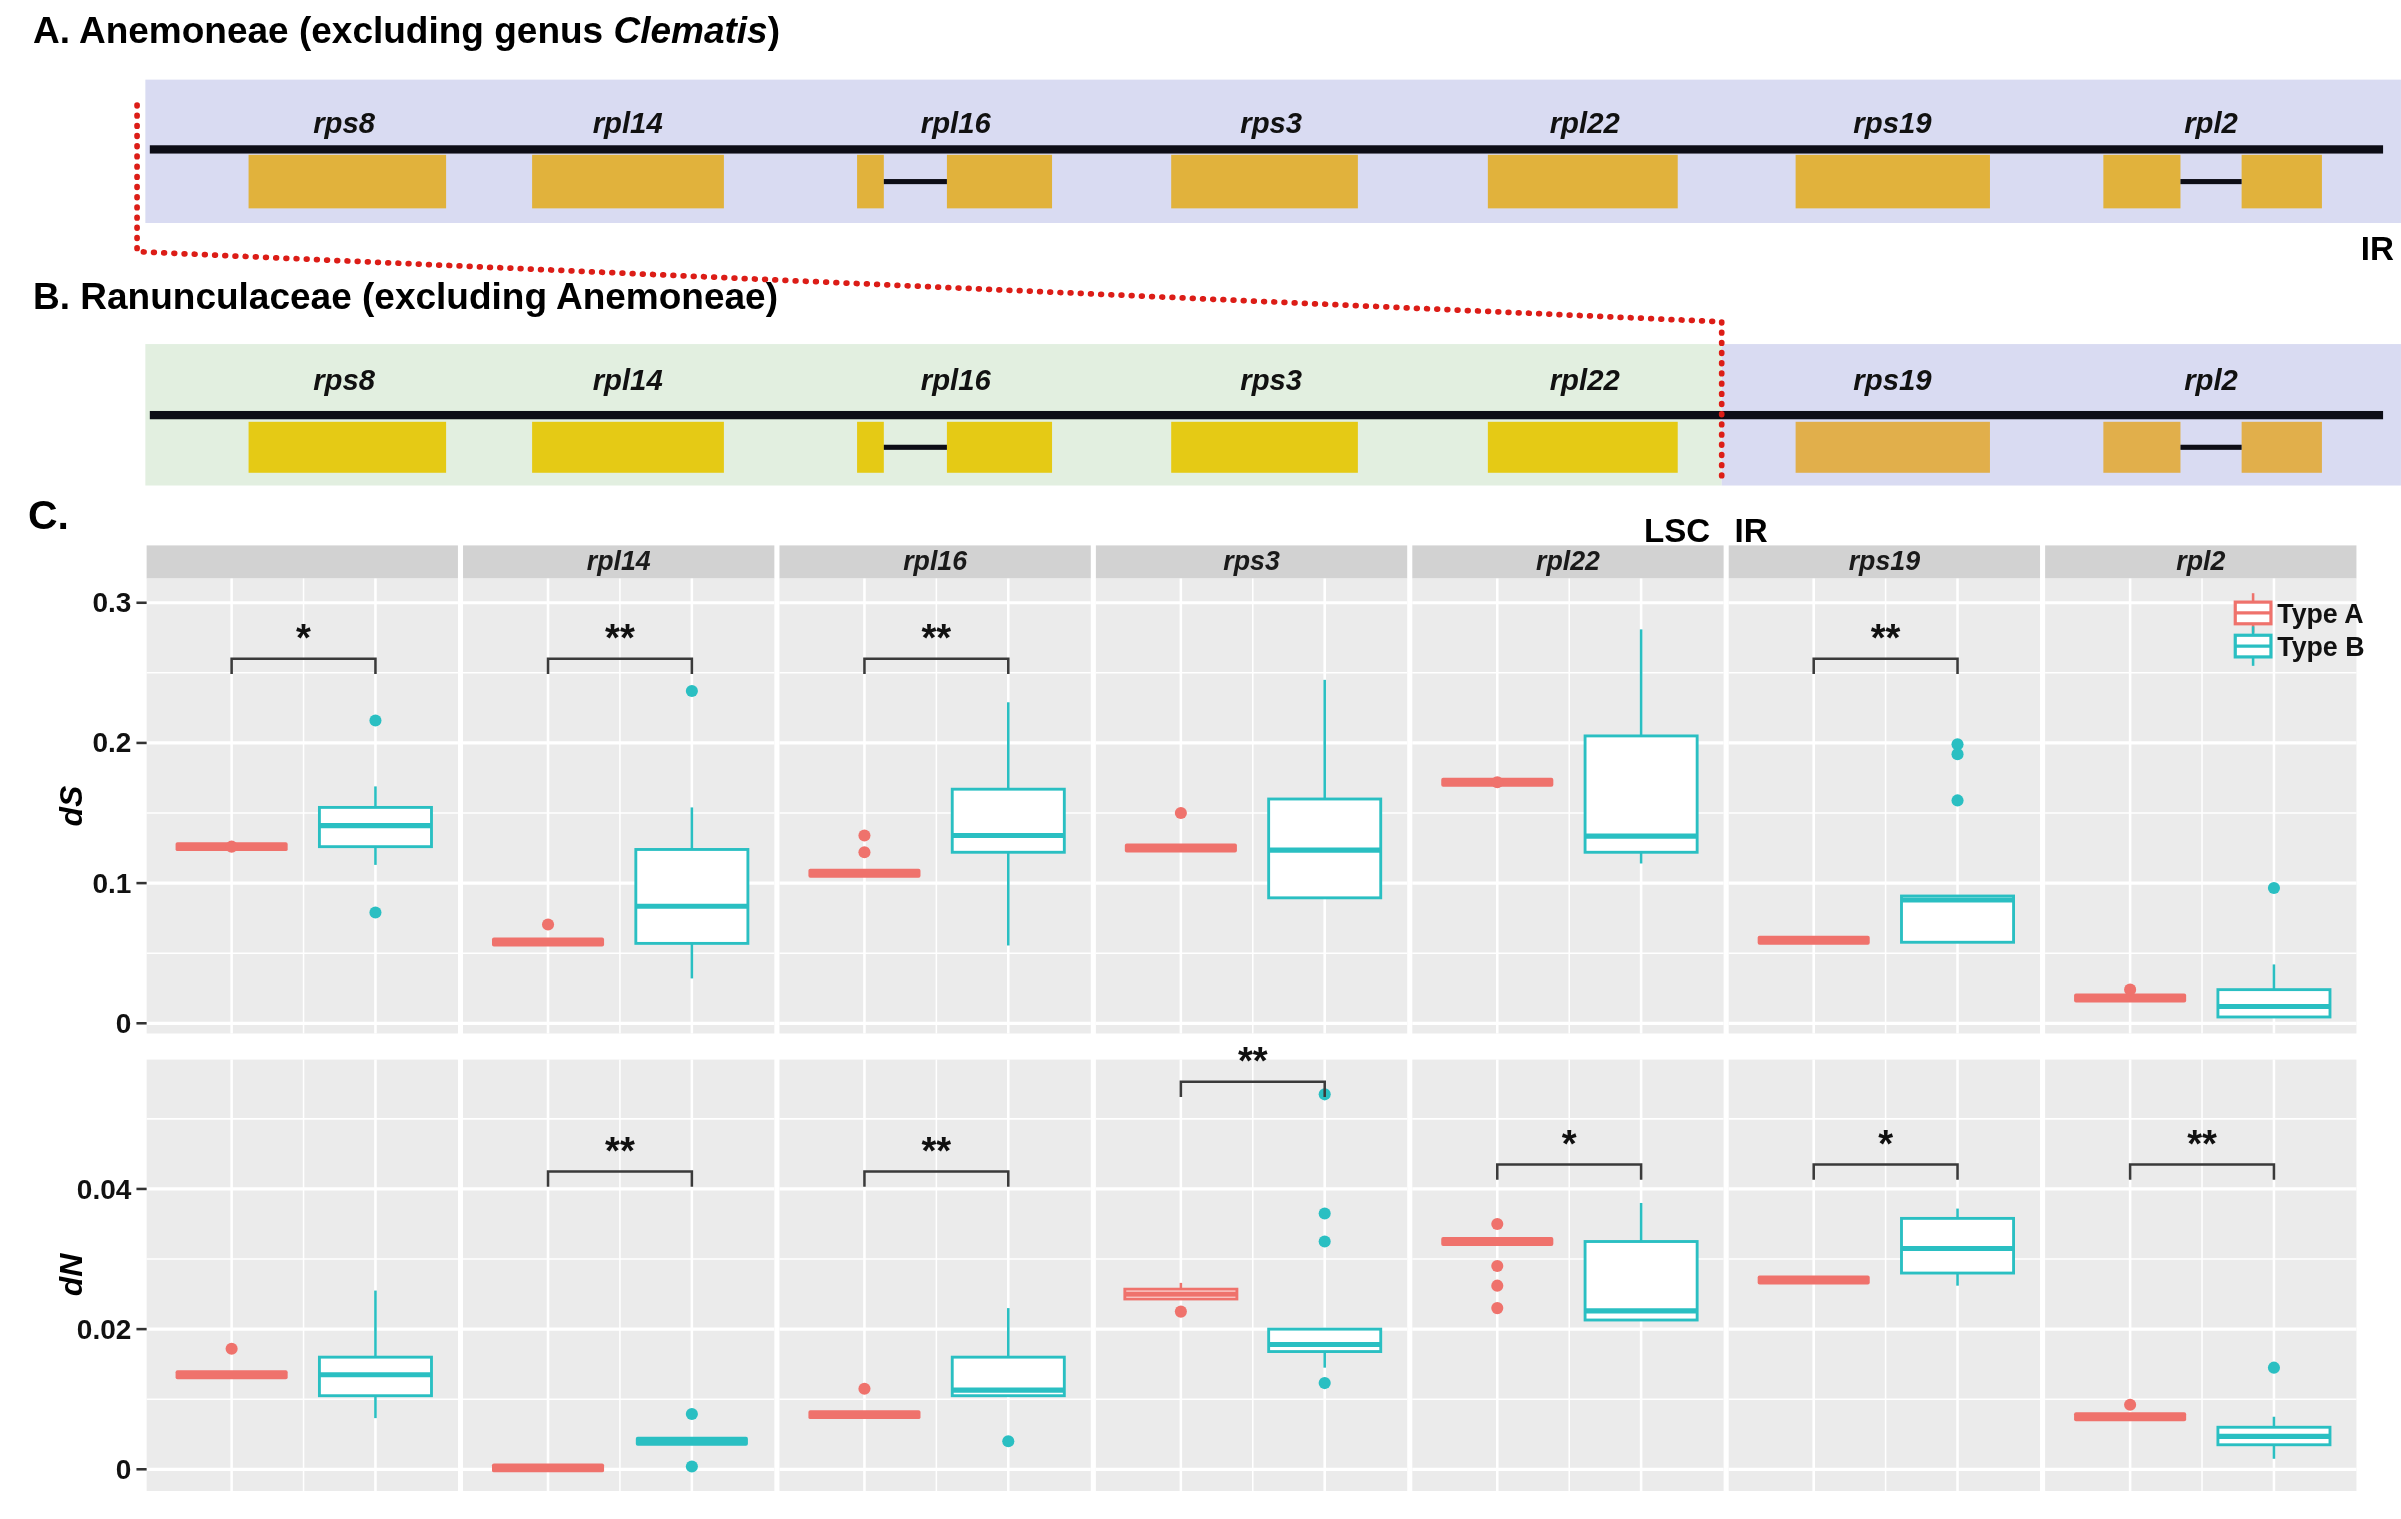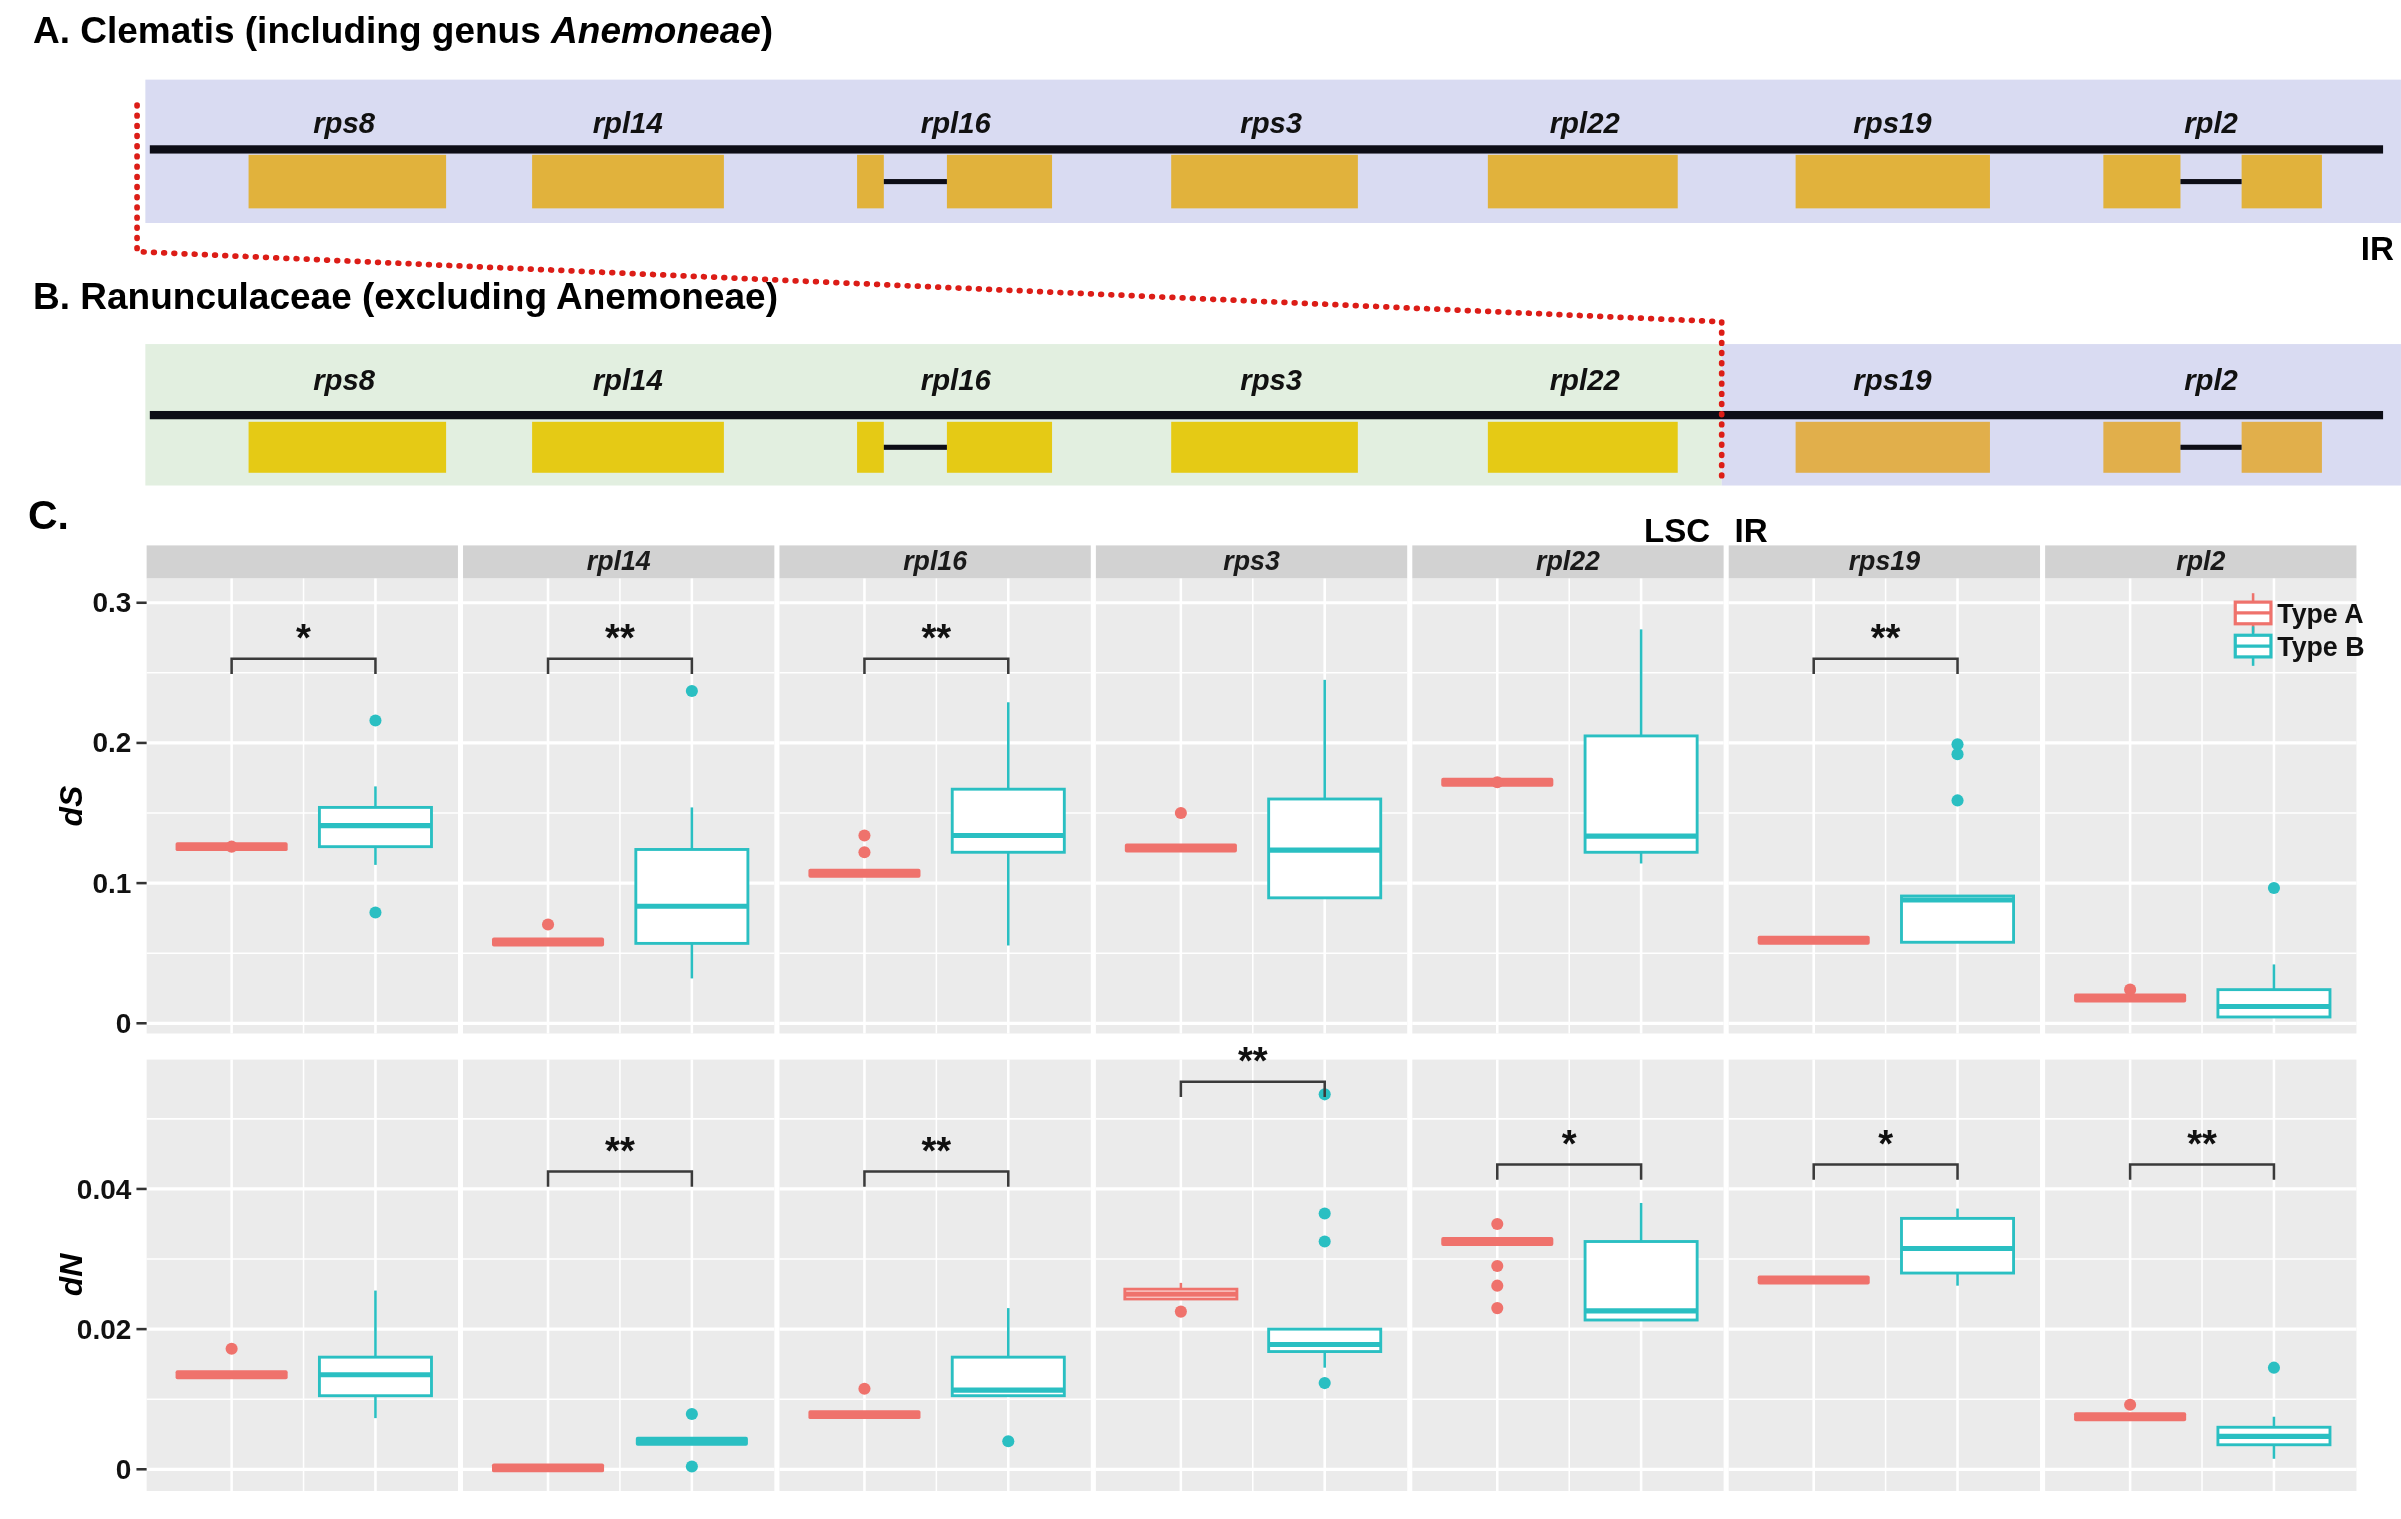--- a/index.html
+++ b/index.html
@@ -356,21 +356,21 @@
       <line x1="3536" y1="931" x2="3536" y2="993" stroke="#EF726C" stroke-width="4"></line>
       <rect x="3508" y="945" width="56" height="34" fill="#fff" stroke="#EF726C" stroke-width="5"></rect>
       <line x1="3508" y1="962" x2="3564" y2="962" stroke="#EF726C" stroke-width="5"></line>
       <text x="3574" y="977" text-anchor="start" class="legend-label">Type A</text>
       <line x1="3536" y1="983" x2="3536" y2="1045" stroke="#2ABFC2" stroke-width="4"></line>
       <rect x="3508" y="997" width="56" height="34" fill="#fff" stroke="#2ABFC2" stroke-width="5"></rect>
       <line x1="3508" y1="1014" x2="3564" y2="1014" stroke="#2ABFC2" stroke-width="5"></line>
       <text x="3574" y="1029" text-anchor="start" class="legend-label">Type B</text>
     </svg>
 
-  <div class="sec-title" style="left:33px;top:10.2px;"><span>A. Clematis (including genus </span><span class="it">Anemoneae</span><span>)</span></div>
+  <div class="sec-title" style="left:33px;top:10.2px;"><span>A. Anemoneae (excluding genus </span><span class="it">Clematis</span><span>)</span></div>
 
   <div class="sec-title" style="left:33px;top:276px;">B. Ranunculaceae (excluding Anemoneae)</div>
 
   <div class="sec-title" style="left:28px;top:492px;font-size:41px;">C.</div>
 
   <div class="axis-title" style="left:71px;top:806px;">dS</div>
 
   <div class="axis-title" style="left:71px;top:1275px;">dN</div>
 </div>
 

